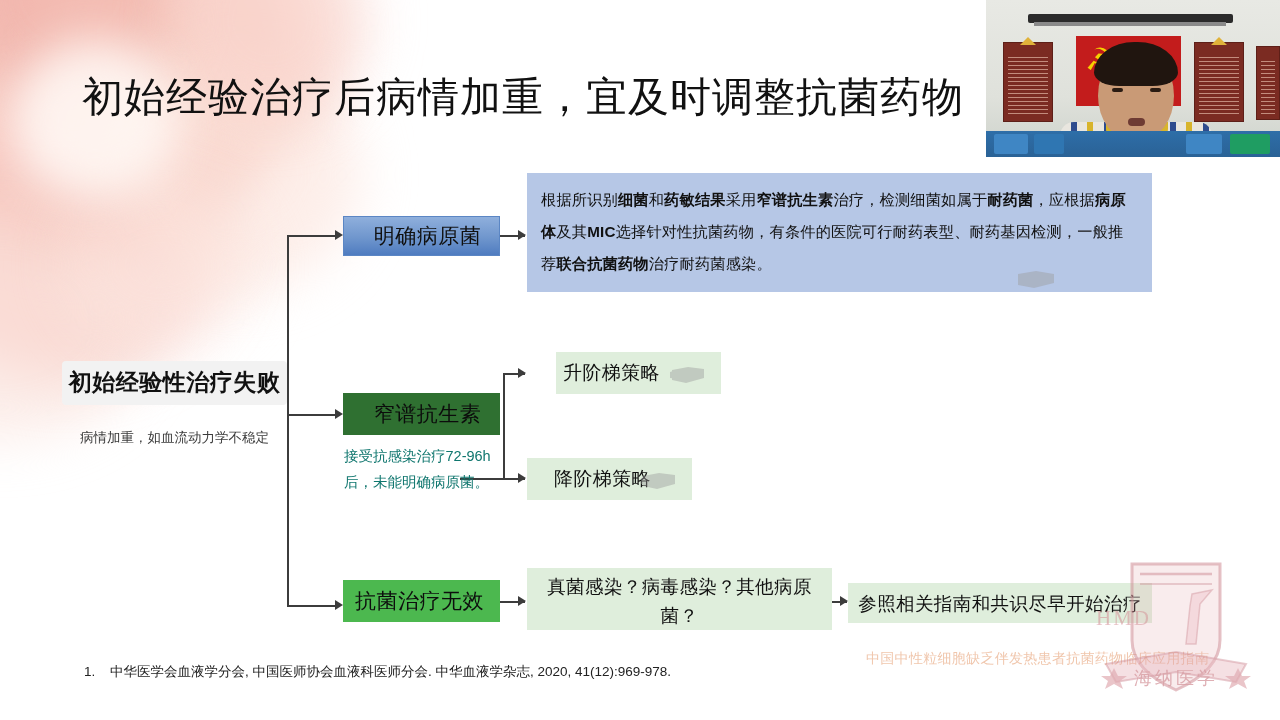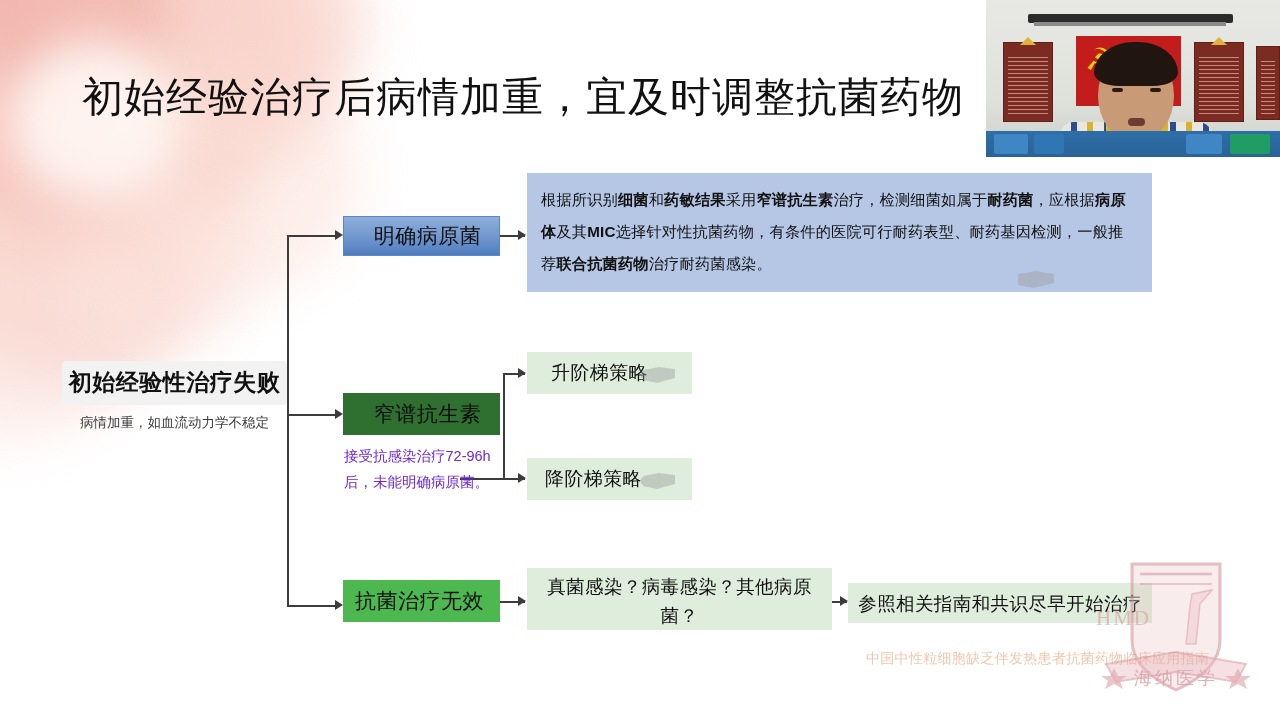--- a/index.html
+++ b/index.html
@@ -52,21 +52,21 @@
   #lc-main {
     margin-top:6px;
     background:#f2f2f2;
     border-radius:4px;
     padding:6px 4px 7px;
     font-size:23px; font-weight:bold; color:#111;
     text-align:center; white-space:nowrap;
     letter-spacing:.5px;
   }
   #lc-sub {
-    margin-top:9px;
+    margin-top:24px;
     font-size:13.5px; color:#3a3a3a; text-align:center;
     white-space:nowrap;
   }
 
   
   .node { position:absolute; display:flex; align-items:center; }
   .node-text { width:100%;margin-left:12px; }
 
   #n-blue {
     left:343px; top:216px; width:157px; height:40px;
@@ -97,36 +97,36 @@
     letter-spacing:.2px;
   }
   #p-blue b { font-weight:bold; }
 
   
   .lg {
     position:absolute; background:#dfeedc;
     display:flex; align-items:center;
     font-size:19px; color:#111; letter-spacing:.4px;
   }
-  #lg-up   { left:527px; top:352px; width:165px; height:42px; padding-left:24px; }
-  #lg-down { left:527px; top:458px; width:165px; height:42px; padding-left:18px; }
+  #lg-up   { left:556px; top:352px; width:165px; height:42px; padding-left:7px; }
+  #lg-down { left:527px; top:458px; width:165px; height:42px; padding-left:27px; }
   #lg-q {
     left:527px; top:568px; width:305px; height:62px;
     padding:4px 8px 0 8px; text-align:center;
     line-height:29px; display:block; font-size:18.5px;
   }
   #lg-guide {
     left:848px; top:583px; width:304px; height:40px;
     justify-content:center; font-size:18.5px;
   }
 
   
   #cap-mid {
     position:absolute; left:344px; top:443px; width:175px;
-    font-size:14.5px; line-height:26px; color:#6d28d9;
+    font-size:14.5px; line-height:26px; color:#0f766e;
   }
 
   
   .ln { position:absolute; background:#3c3c3c; }
   .arrow {
     position:absolute; width:0; height:0;
     border-top:5px solid transparent;
     border-bottom:5px solid transparent;
     border-left:8px solid #3c3c3c;
   }
@@ -298,20 +298,23 @@
   </div>
 
   <div class="lg" id="lg-guide">
     <span>参照相关指南和共识尽早开始治疗</span>
   </div>
 
   <svg class="hand" style="left:1012px; top:262px;" width="44" height="32" viewBox="0 0 44 32">
     <path d="M6 12 L24 9 L42 12 L42 21 L22 26 L6 23 Z" fill="#9a9a9a"></path>
   </svg>
 
+  <div id="footer">
+    <span class="num">1.</span><span>中华医学会血液学分会, 中国医师协会血液科医师分会. 中华血液学杂志, 2020, 41(12):969-978.</span>
+  </div>
 
   <div id="wm-text">中国中性粒细胞缺乏伴发热患者抗菌药物临床应用指南</div>
 
   <div id="logo">
     <svg width="160" height="168" viewBox="0 0 160 168">
       <path d="M36 16 H124 V92 Q124 122 80 142 Q36 122 36 92 Z" fill="rgba(226,170,176,0.30)" stroke="rgba(206,140,148,0.72)" stroke-width="3"></path>
       <path d="M44 26 H116" stroke="rgba(206,140,148,0.72)" stroke-width="2.5" fill="none"></path>
       <path d="M44 36 H116" stroke="rgba(206,140,148,0.55)" stroke-width="2" fill="none"></path>
       <path d="M96 46 L116 42 L104 56 L100 96 L90 96 L94 58 Z" fill="rgba(238,200,204,0.85)" stroke="rgba(206,140,148,0.6)" stroke-width="1.5"></path>
       <path d="M10 116 L80 104 L150 116 L140 134 L80 124 L20 134 Z" fill="rgba(226,164,172,0.45)" stroke="rgba(202,130,140,0.55)" stroke-width="2"></path>

